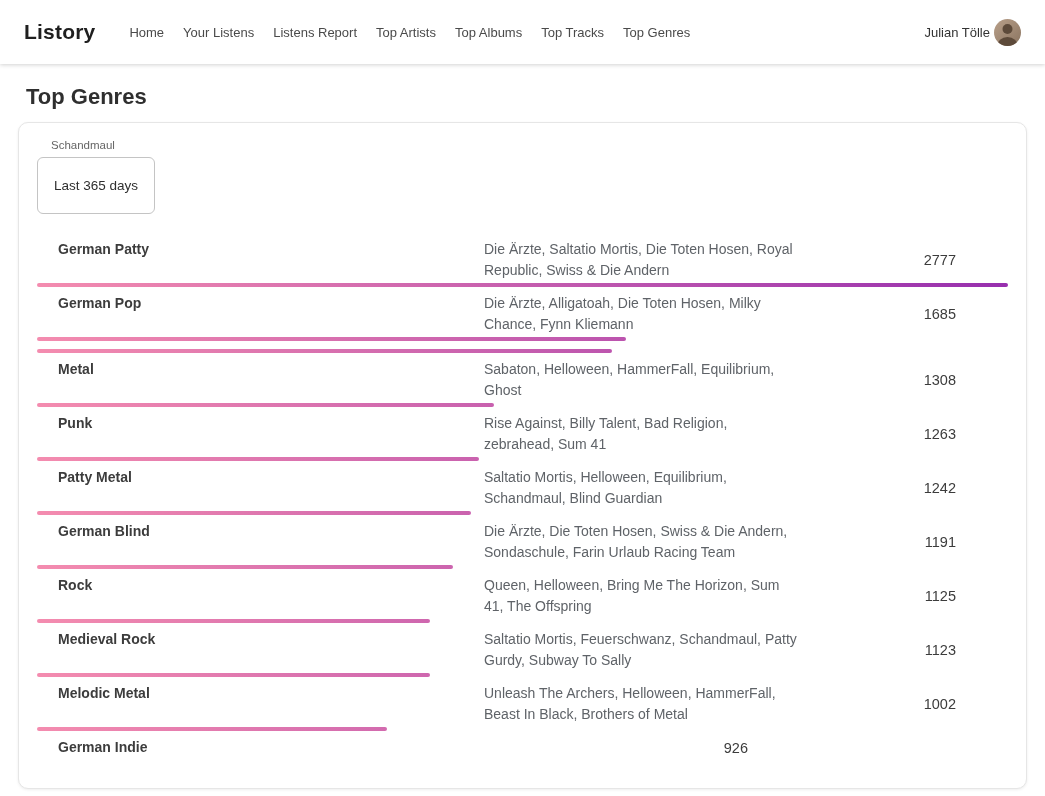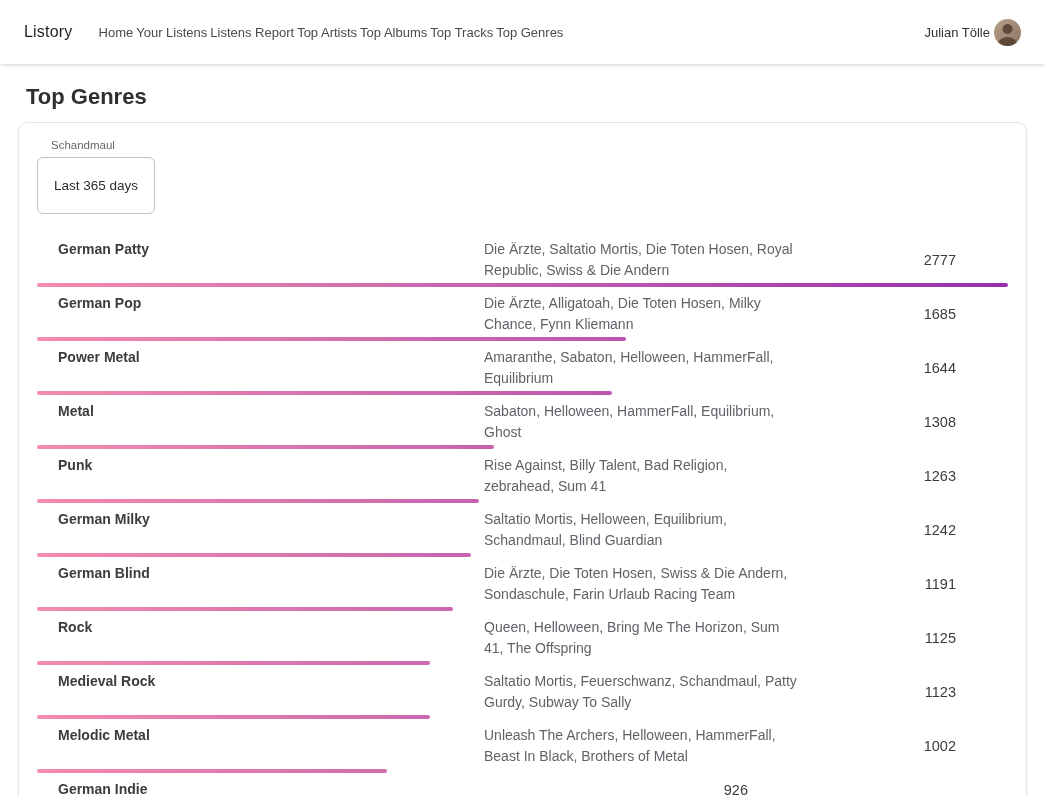--- a/index.html
+++ b/index.html
@@ -14,28 +14,28 @@
     height: 64px;
     background: #fff;
     box-shadow: 0 1px 4px rgba(0,0,0,0.18);
     display: flex;
     align-items: center;
     padding: 0 24px;
     position: relative;
     z-index: 5;
   }
   .logo {
-    font-size: 16px;
-    font-weight: 400;
+    font-size: 21px;
+    font-weight: 700;
     color: #1f1f1f;
-    margin-right: 26px;
+    margin-right: 34px;
     cursor: pointer;
     letter-spacing: 0.2px;
   }
-  .nav { display: flex; gap: 3px; align-items: center; }
+  .nav { display: flex; gap: 19px; align-items: center; }
   .nav-link {
     font-size: 13px;
     color: #4a4a4a;
     text-decoration: none;
     cursor: pointer;
     white-space: nowrap;
   }
   .user-area { margin-left: auto; display: flex; align-items: center; gap: 4px; }
   .user-name { font-size: 13px; color: #333; }
   .avatar {
@@ -162,25 +162,20 @@
       <div class="genre-name">German Pop</div>
       <div class="genre-artists">Die Ärzte, Alligatoah, Die Toten Hosen, Milky Chance, Fynn Kliemann</div>
       <div class="genre-count">1685</div>
     </div>
     <div class="bar">
       <div class="bar-fill" style="width: 60.677%; background-image: linear-gradient(90deg, rgb(244, 140, 175), rgb(151, 47, 174)); background-size: 164.807% 100%;"></div>
     </div>
   </div>
 
   <div class="genre-row">
-    <div class="row-grid">
-      <div class="genre-name">Power Metal</div>
-      <div class="genre-artists">Amaranthe, Sabaton, Helloween, HammerFall, Equilibrium</div>
-      <div class="genre-count">1644</div>
-    </div>
     <div class="bar">
       <div class="bar-fill" style="width: 59.2006%; background-image: linear-gradient(90deg, rgb(244, 140, 175), rgb(151, 47, 174)); background-size: 168.917% 100%;"></div>
     </div>
   </div>
 
   <div class="genre-row">
     <div class="row-grid">
       <div class="genre-name">Metal</div>
       <div class="genre-artists">Sabaton, Helloween, HammerFall, Equilibrium, Ghost</div>
       <div class="genre-count">1308</div>
@@ -196,21 +191,21 @@
       <div class="genre-artists">Rise Against, Billy Talent, Bad Religion, zebrahead, Sum 41</div>
       <div class="genre-count">1263</div>
     </div>
     <div class="bar">
       <div class="bar-fill" style="width: 45.4807%; background-image: linear-gradient(90deg, rgb(244, 140, 175), rgb(151, 47, 174)); background-size: 219.873% 100%;"></div>
     </div>
   </div>
 
   <div class="genre-row">
     <div class="row-grid">
-      <div class="genre-name">German Milky</div>
+      <div class="genre-name">Patty Metal</div>
       <div class="genre-artists">Saltatio Mortis, Helloween, Equilibrium, Schandmaul, Blind Guardian</div>
       <div class="genre-count">1242</div>
     </div>
     <div class="bar">
       <div class="bar-fill" style="width: 44.7245%; background-image: linear-gradient(90deg, rgb(244, 140, 175), rgb(151, 47, 174)); background-size: 223.591% 100%;"></div>
     </div>
   </div>
 
   <div class="genre-row">
     <div class="row-grid">

